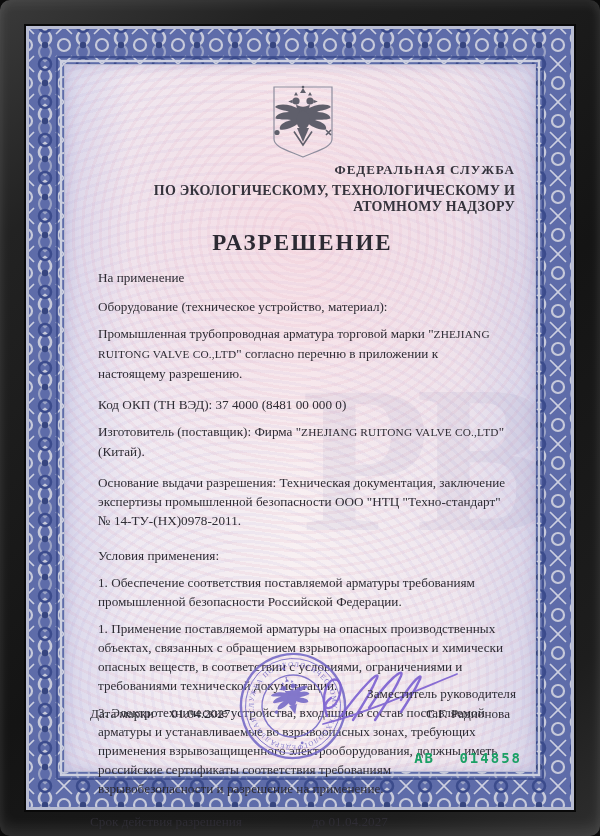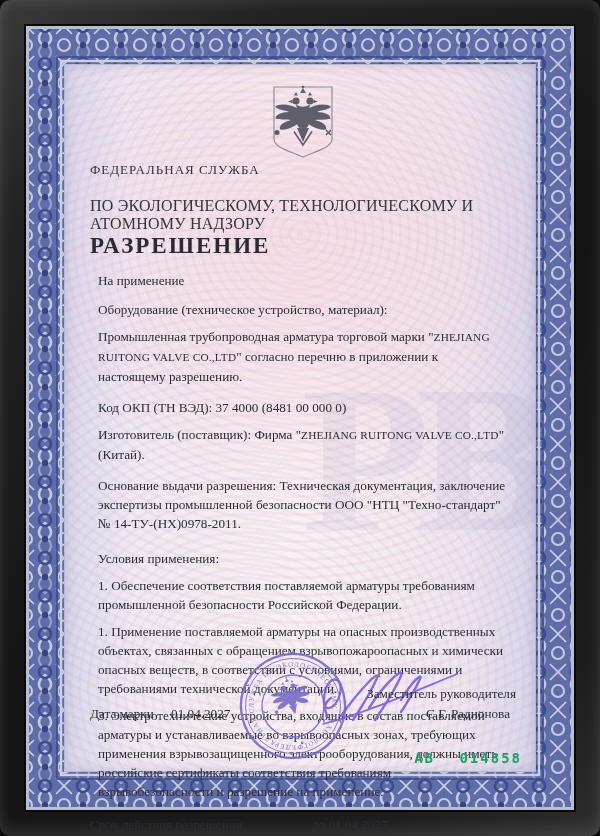--- a/index.html
+++ b/index.html
@@ -18,24 +18,24 @@
         background:
           radial-gradient(circle at 50% 24%, rgba(242,190,206,0.38), rgba(242,190,206,0.0) 46%),
           repeating-radial-gradient(circle at 50% 24%, rgba(223,158,182,0.13) 0 3px, rgba(255,255,255,0) 3px 9px),
           repeating-radial-gradient(circle at 38% 88%, rgba(170,160,216,0.10) 0 3px, rgba(255,255,255,0) 3px 9px),
           linear-gradient(90deg,#d9d7eb 0%,#efe9f1 14%,#f8f0f2 50%,#eee6ee 84%,#d7d5e9 100%);
         box-shadow:inset 0 0 0 1px #b7b9d2, inset 0 0 14px rgba(120,120,180,0.35);}
   .content{position:absolute;inset:0;padding:0 21px 0 26px;color:#2e2c34;}
   .watermark{position:absolute;right:-6px;top:290px;font-size:210px;line-height:1;font-weight:bold;
              color:rgba(95,100,150,0.07);letter-spacing:-14px;pointer-events:none;}
   .arms{display:block;margin:20px auto 0;}
-  .agency{text-align:left;margin-top:2px;font-weight:normal;color:#35333c;}
+  .agency{text-align:right;margin-top:2px;font-weight:bold;color:#35333c;}
   .agency .l1{font-size:13px;letter-spacing:1px;}
-  .agency .l2{font-size:16px;letter-spacing:.2px;margin-top:19px;}
-  .title{font-size:23px;font-weight:bold;letter-spacing:2px;color:#2c2a33;}
+  .agency .l2{font-size:14px;letter-spacing:.2px;margin-top:5px;}
+  .title{text-align:center;margin-top:15px;font-size:23px;font-weight:bold;letter-spacing:2px;color:#2c2a33;}
   .number{text-align:right;margin-top:3px;font-size:12.5px;color:#33313a;}
   .body p{margin:8px;font-size:13.2px;line-height:19px;color:#2e2c34;}
   .mt16{margin-top:16px!important}.mt12{margin-top:12px!important}
   .mt10{margin-top:10px!important}.mt8{margin-top:8px!important}.mt2{margin-top:2px!important}
   .latin{font-size:11.3px;letter-spacing:.2px;}
   .validity{display:flex;margin-top:16px;font-size:13.2px;}
   .validity .val{margin-left:70px;}
   .abs{position:absolute;font-size:13.2px;color:#2e2c34;font-family:Liberation Serif, serif;}
   .sign-title{top:622px;right:20px;}
   .sign-name{top:642px;right:26px;}

